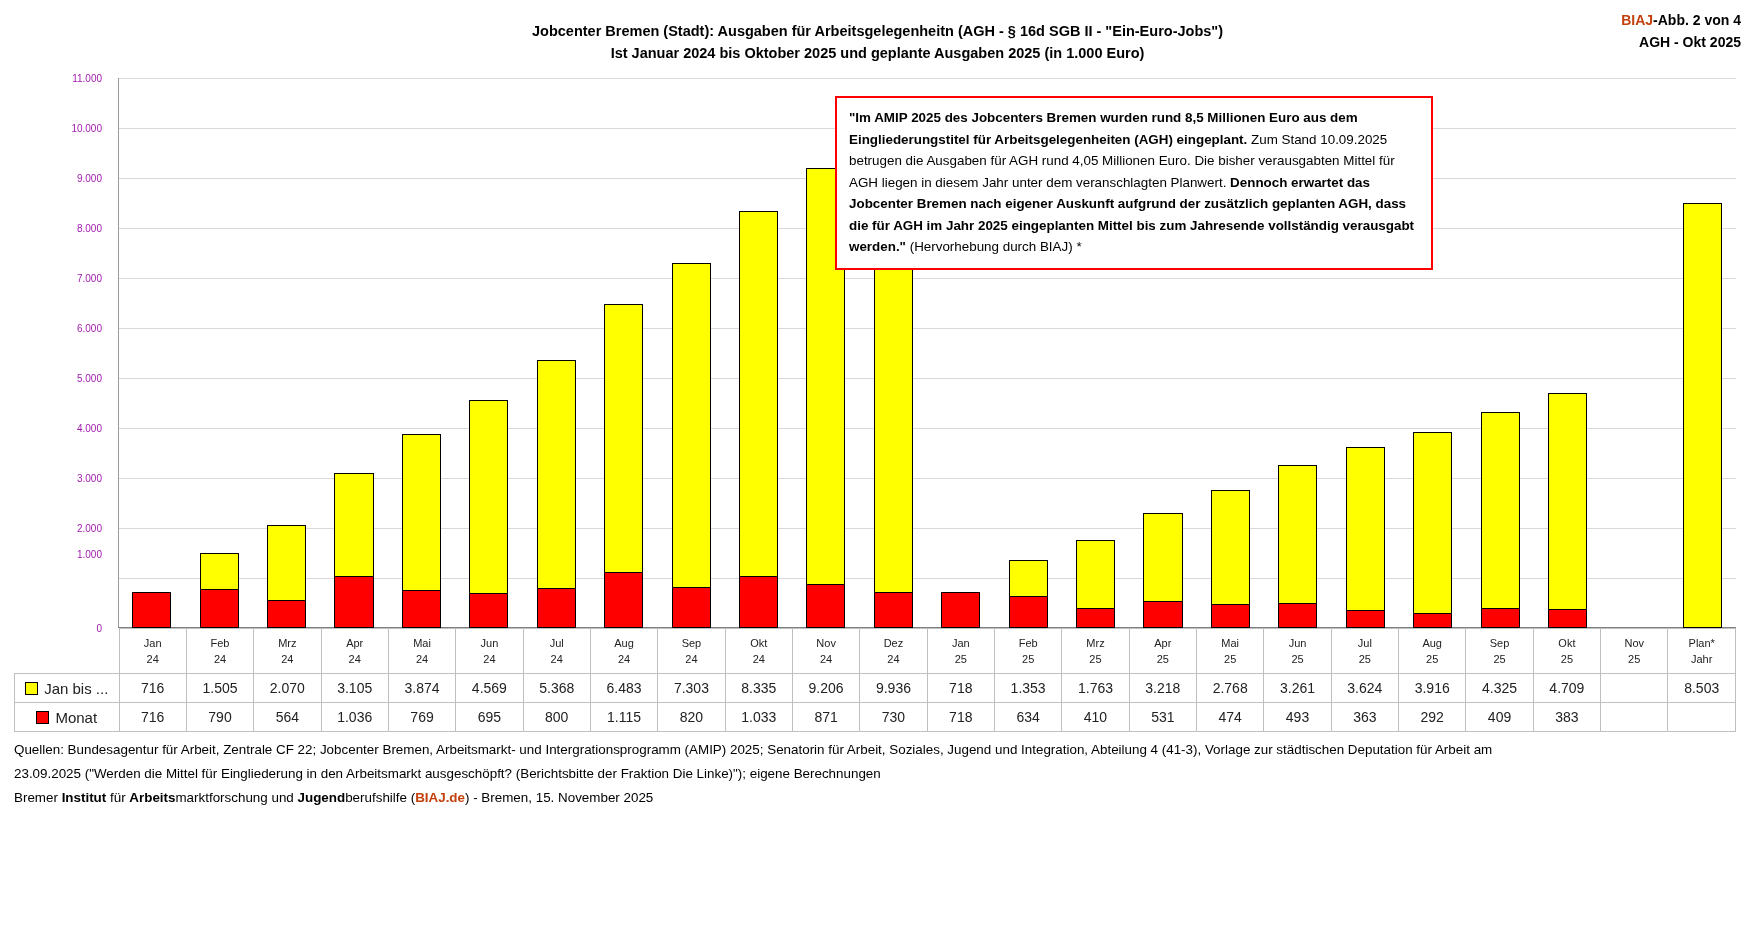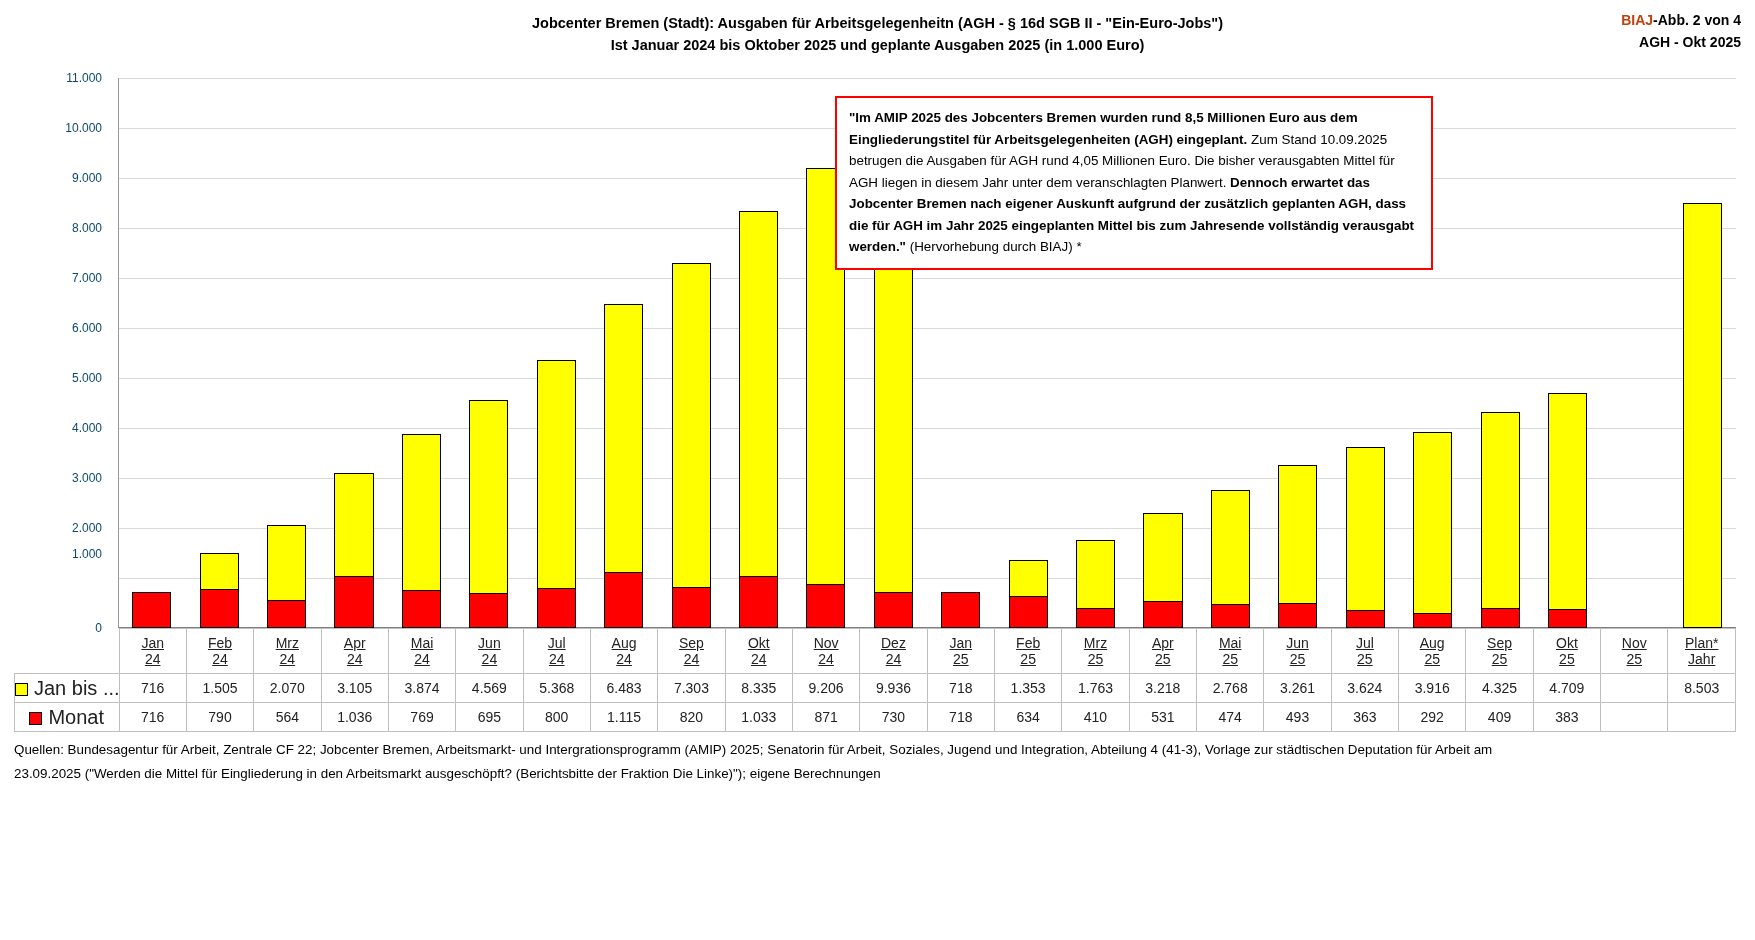--- a/index.html
+++ b/index.html
@@ -6,21 +6,21 @@
   body{
     width:1755px;height:940px;
     background:#ffffff;
     font-family:"Liberation Sans", sans-serif;
     color:#000;
     position:relative;
     overflow:hidden;
   }
   
   .title-block{
-    position:absolute; left:0; top:12px; width:1755px; text-align:center;
+    position:absolute; left:0; top:20px; width:1755px; text-align:center;
   }
   .title-line{
     font-size:14.5px; font-weight:bold; line-height:22px;
   }
   .corner-note{
     position:absolute; right:14px; top:9px; text-align:right;
     font-size:14px; font-weight:bold; line-height:22px;
   }
   .biaj-red{color:#c2410c;}
   
@@ -34,21 +34,21 @@
     position:absolute;left:0;width:100%;height:1px;background:#d9d9d9;
   }
   .axis-left{
     position:absolute;left:0;top:0;width:1px;height:100%;background:#9a9a9a;
   }
   .axis-bottom{
     position:absolute;left:0;bottom:0;width:100%;height:1px;background:#7f7f7f;
   }
   .ylabels{position:absolute;left:0;top:78px;width:112px;height:550px;}
   .ylabel{
-    position:absolute;right:10px;font-size:12px;color:#0c4a6e;
+    position:absolute;right:10px;font-size:10px;color:#a21caf;
     transform:translateY(-50%);
   }
   .bars{position:absolute;inset:0;display:flex;align-items:flex-end;}
   .bar-slot{
     flex:1 1 0;position:relative;height:100%;
     display:flex;align-items:flex-end;justify-content:center;
   }
   .bar-stack{position:relative;width:58%;}
   .bar-cum{
     background:#ffff00;border:1px solid #000;box-sizing:border-box;
@@ -80,26 +80,26 @@
     font-size:14px;
   }
   table.datatable td{
     border:1px solid #bfbfbf;
     height:28px;
     text-align:center;
     padding:0;
     color:#222;
   }
   td.cat-head{
-    width:104px;text-align:left;padding-left:6px;font-size:20px;
+    width:104px;text-align:left;padding-left:6px;font-size:15px;
     white-space:nowrap;
     margin-top:12px;
   }
   td.month-head{
-    line-height:16px;padding:2px 0;font-size:14px;border:1px solid #9a9a9a;text-decoration:underline;
+    line-height:16px;padding:2px 0;font-size:11px;border:1px solid #9a9a9a;
   }
   tr.head-row td{height:44px;}
   .legend-key{
     display:inline-block;width:11px;height:11px;border:1px solid #000;
     margin-right:6px;vertical-align:-1px;
   }
   .key-yellow{background:#ffff00;}
   .key-red{background:#ff0000;}
   
   .footnotes{
@@ -458,13 +458,16 @@
           <td></td>
           <td></td>
         </tr>
       </tbody>
   </table>
 </div>
 
 <div class="footnotes">
   <div>Quellen: Bundesagentur für Arbeit, Zentrale CF 22; Jobcenter Bremen, Arbeitsmarkt- und Intergrationsprogramm (AMIP) 2025; Senatorin für Arbeit, Soziales, Jugend und Integration, Abteilung 4 (41-3), Vorlage zur städtischen Deputation für Arbeit am</div>
   <div>23.09.2025 ("Werden die Mittel für Eingliederung in den Arbeitsmarkt ausgeschöpft? (Berichtsbitte der Fraktion Die Linke)"); eigene Berechnungen</div>
+  <div>
+    <span>Bremer </span><b>Institut</b><span> für </span><b>Arbeits</b><span>marktforschung und </span><b>Jugend</b><span>berufshilfe (</span><b class="biaj-red">BIAJ.de</b><span>) - Bremen, 15. November 2025</span>
+  </div>
 </div>
 
 </body></html>

